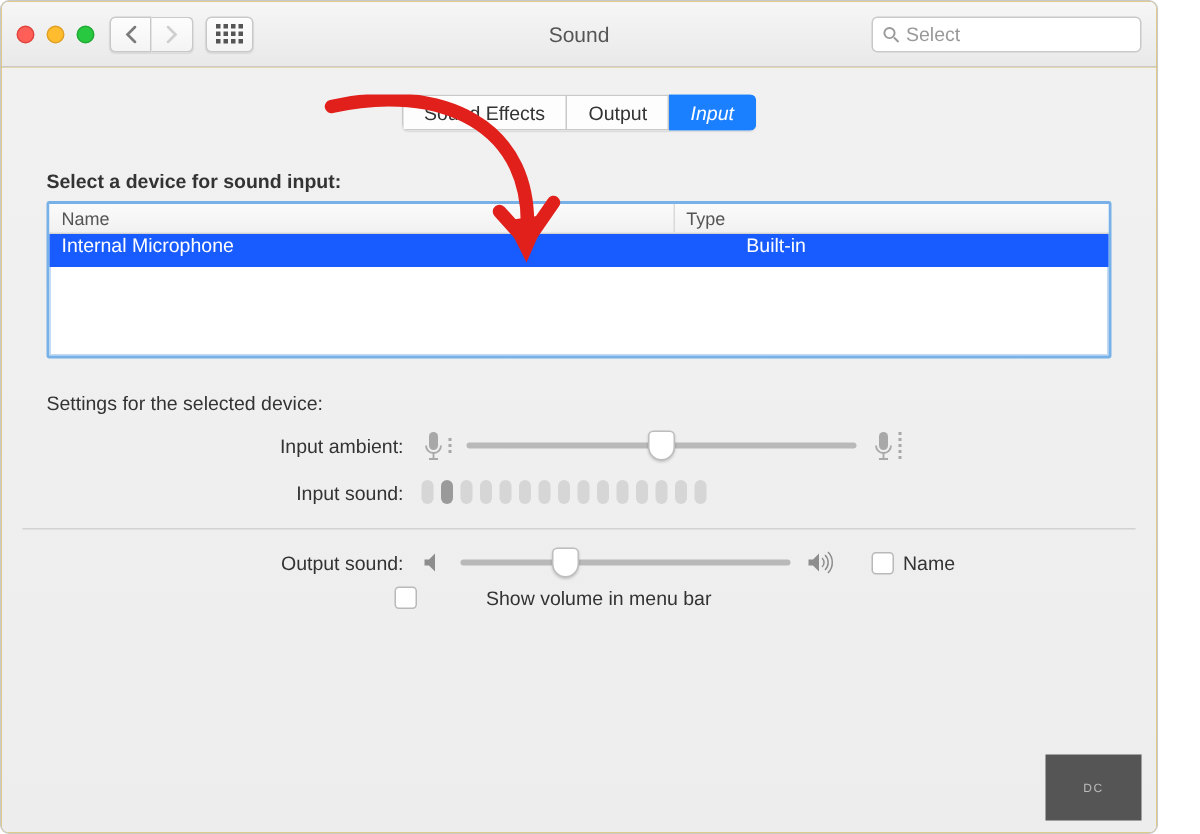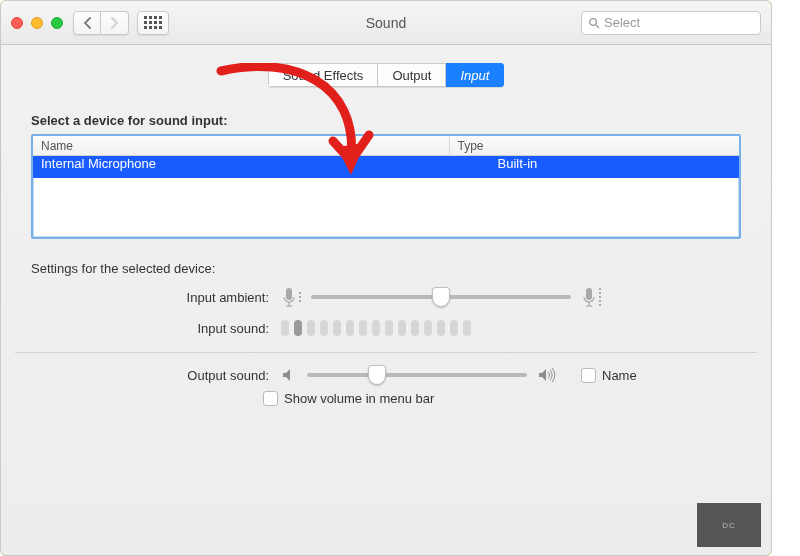--- a/index.html
+++ b/index.html
@@ -331,21 +331,21 @@
               <path d="M15 1 a10 10 0 0 1 0 14" stroke="#8d8d8d" fill="none"></path>
             </svg>
         </span>
         <div class="mute-wrap">
           <span class="chk empty"></span>
           <span>Name</span>
         </div>
       </div>
     </div>
 
-    <div class="checkbox-row" style="justify-content:flex-start; padding-left:262px;">
+    <div class="checkbox-row" style="justify-content:flex-start; padding-left:262px;gap:40px;">
       <span class="chk empty"></span>
       <span>Show volume in menu bar</span>
     </div>
 
     <div class="logo-badge">DC</div>
 
     <svg class="arrow-overlay" width="200" height="140" viewBox="0 0 200 140">
       <path d="M20 8 C 90 -8, 158 18, 150 98" stroke="#e1201c" stroke-width="9" fill="none" stroke-linecap="round"></path>
       <path d="M150 98 L132 78 M150 98 L168 72" stroke="#e1201c" stroke-width="9" fill="none" stroke-linecap="round"></path>
       <polygon points="150,112 136,84 164,80" fill="#e1201c"></polygon>

